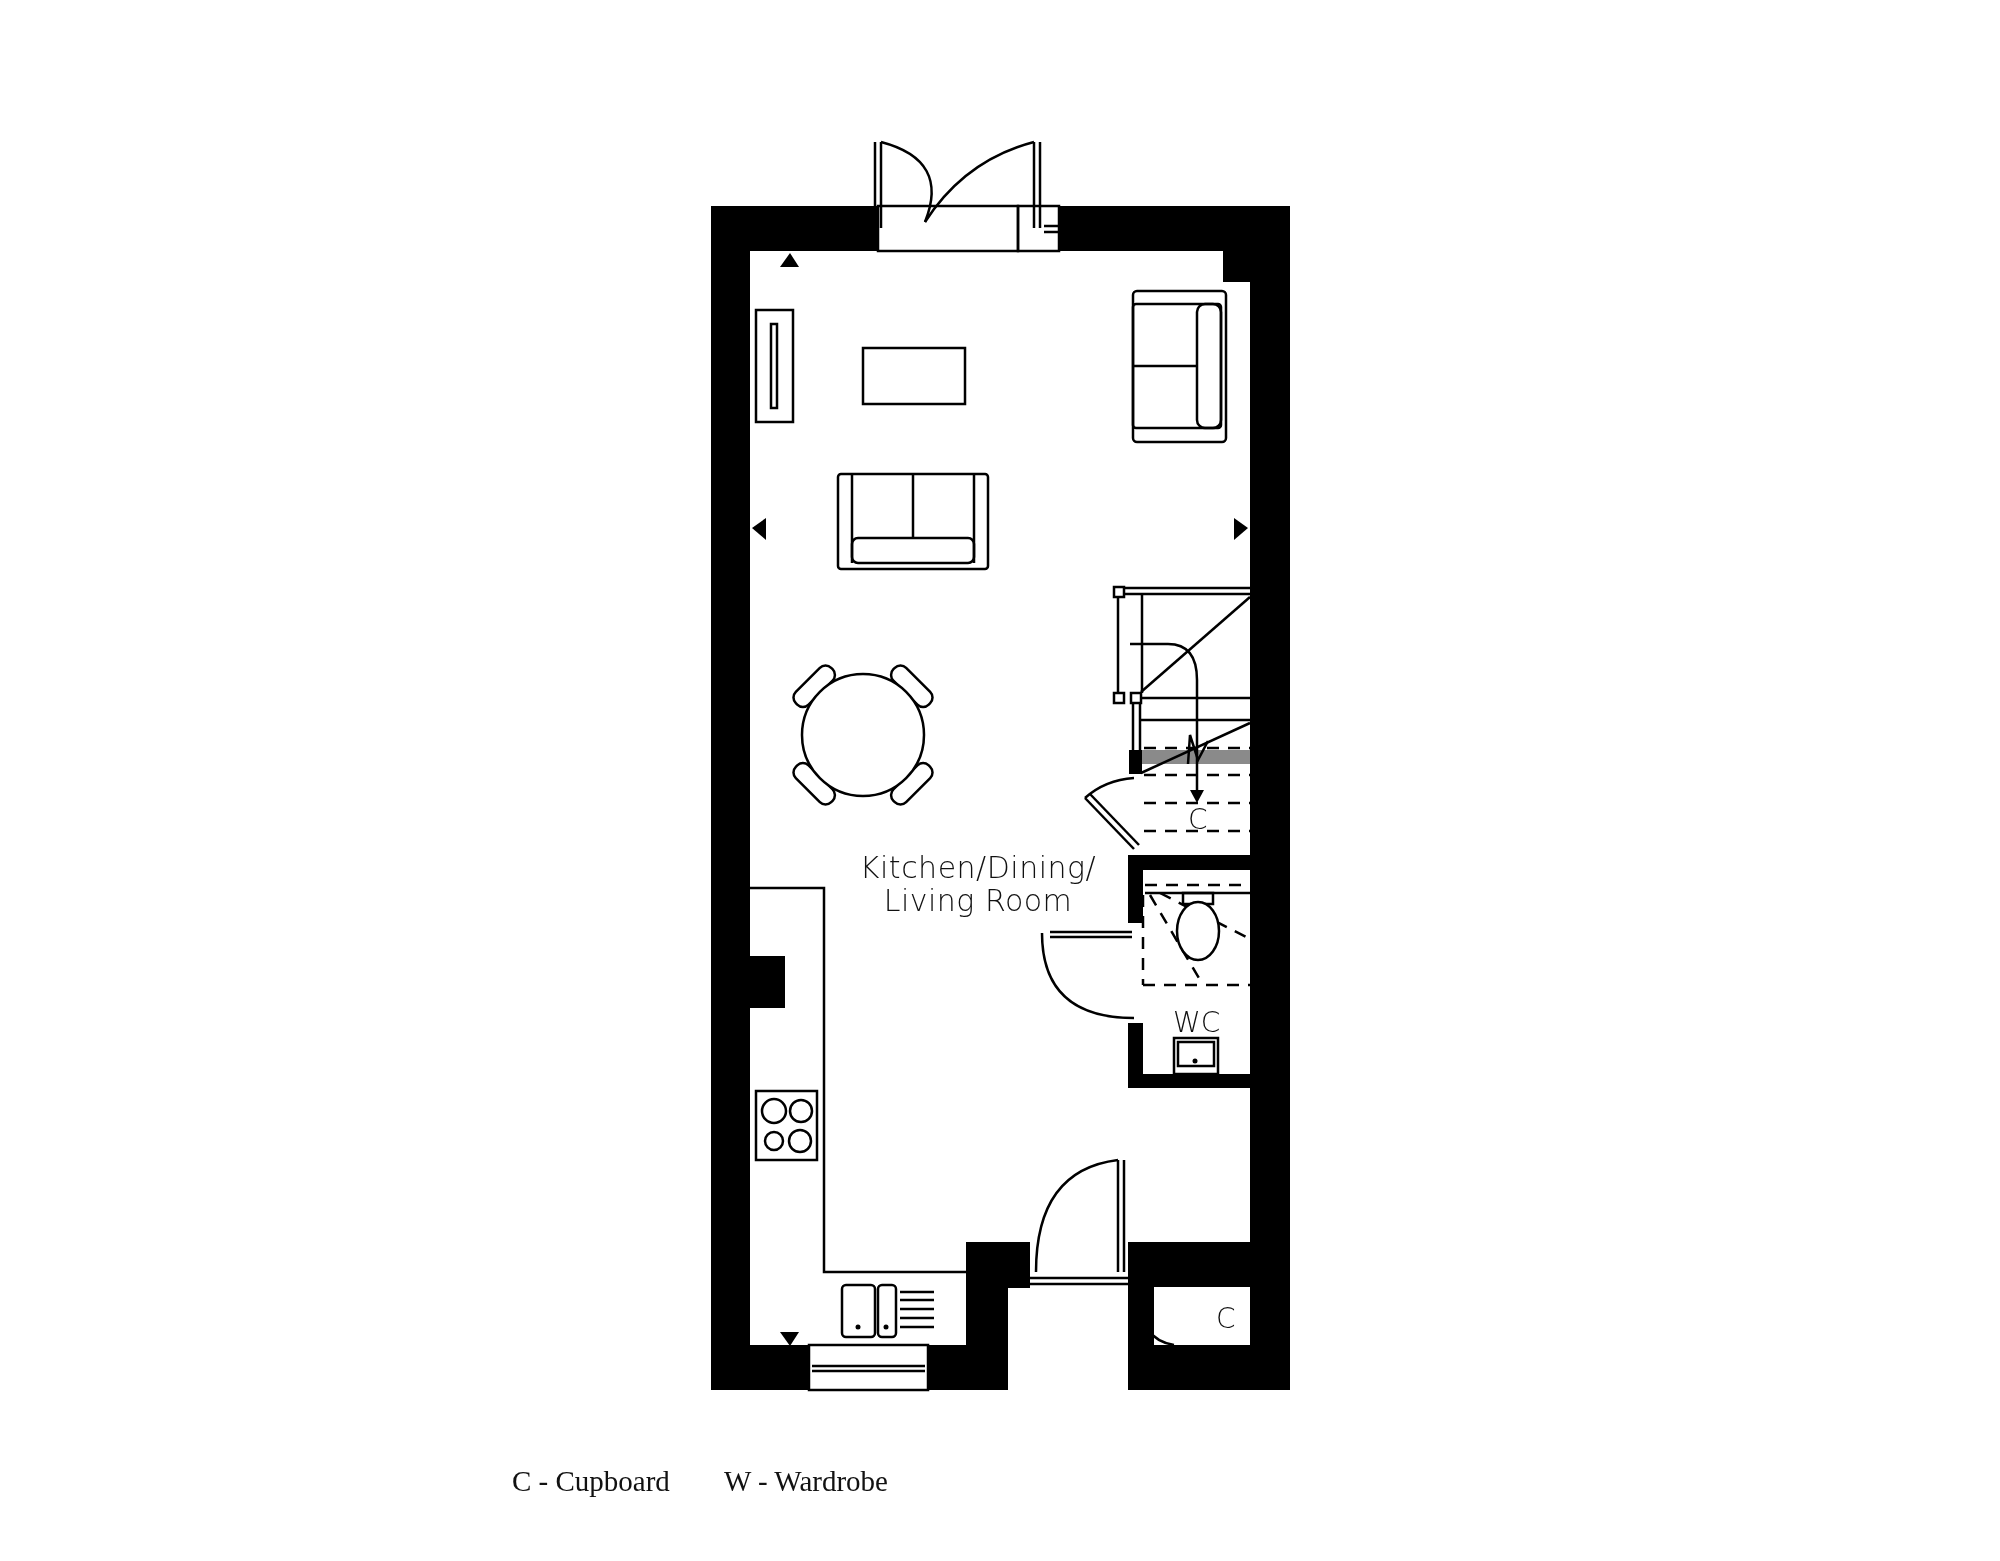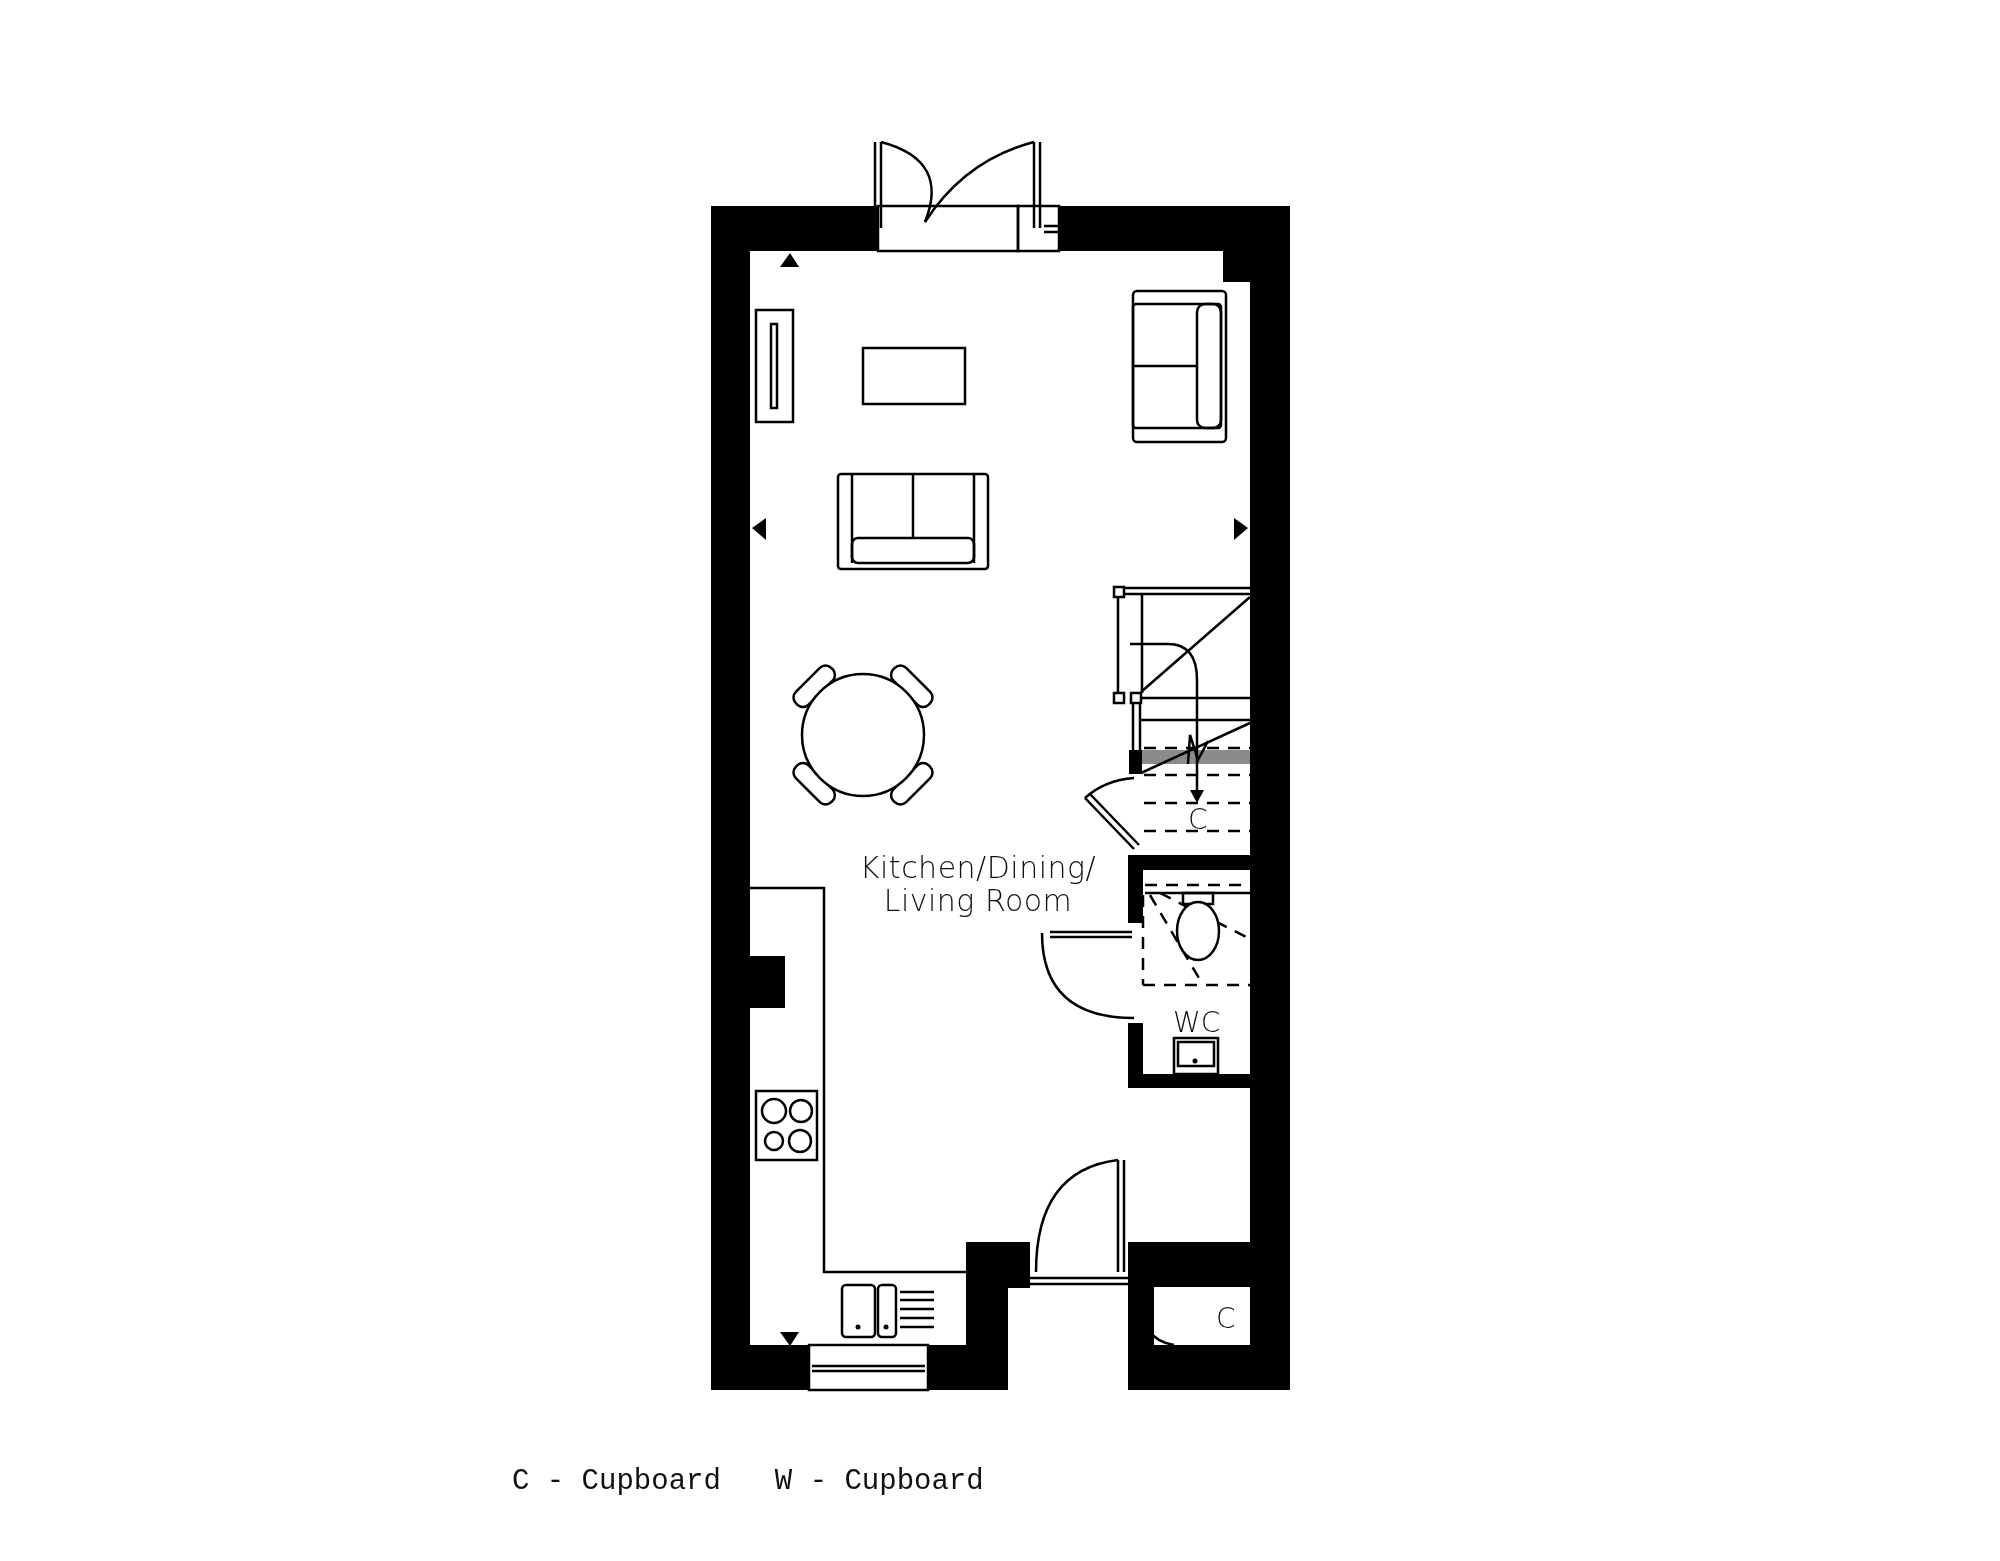--- a/index.html
+++ b/index.html
@@ -4,21 +4,21 @@
 <style>
   html, body { margin:0; padding:0; background:#ffffff; }
   body { width:2000px; height:1561px; position:relative; overflow:hidden; }
   #plan { position:absolute; left:0; top:0; width:2000px; height:1561px; }
   .wall { fill:#000000; }
   .ln { fill:none; stroke:#000; stroke-width:2.5; }
   .lnf { fill:#fff; stroke:#000; stroke-width:2.5; }
   .dash { fill:none; stroke:#000; stroke-width:2.5; stroke-dasharray:12 9; }
   .room-label { font-family:"DejaVu Sans", sans-serif; font-size:30px; fill:#111; font-weight:300; letter-spacing:0.5px; }
   .small-label { font-family:"DejaVu Sans", sans-serif; font-size:28px; fill:#111; font-weight:300; }
-  .legend { position:absolute; top:1465px; left:512px; display:flex; align-items:center; gap:0; font-family:Liberation Mono, monospace; font-size:29px; color:#111; white-space:nowrap; }
+  .legend { position:absolute; top:1465px; left:512px; display:flex; align-items:center; gap:0; font-family:Liberation Serif, serif; font-size:29px; color:#111; white-space:nowrap; }
   .legend-item { display:inline-flex; align-items:center; margin-right:54px; }
   .legend-swatch { display:inline-block; width:40px; height:18px; border:2px dashed #111; margin-right:14px; box-sizing:border-box; }
 </style>
 </head>
 <body>
 
 <svg id="plan" viewBox="0 0 2000 1561" xmlns="http://www.w3.org/2000/svg">
 
   <g>
 
@@ -201,15 +201,15 @@
 
   <text class="room-label" x="978" y="878" text-anchor="middle">Kitchen/Dining/</text>
   <text class="room-label" x="978" y="911" text-anchor="middle">Living Room</text>
 </svg>
 
 <div class="legend">
   <span class="legend-item">
       <span>C - Cupboard</span>
     </span>
   <span class="legend-item">
-      <span>W - Cupboard</span>
+      <span>W - Wardrobe</span>
     </span>
 </div>
 
 </body></html>

